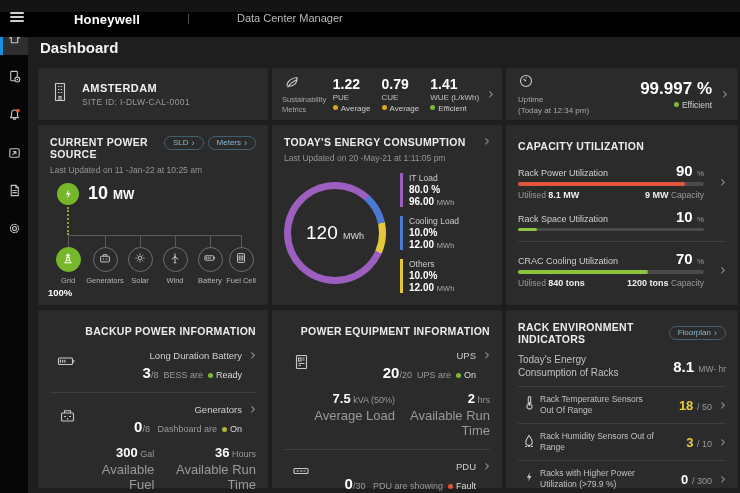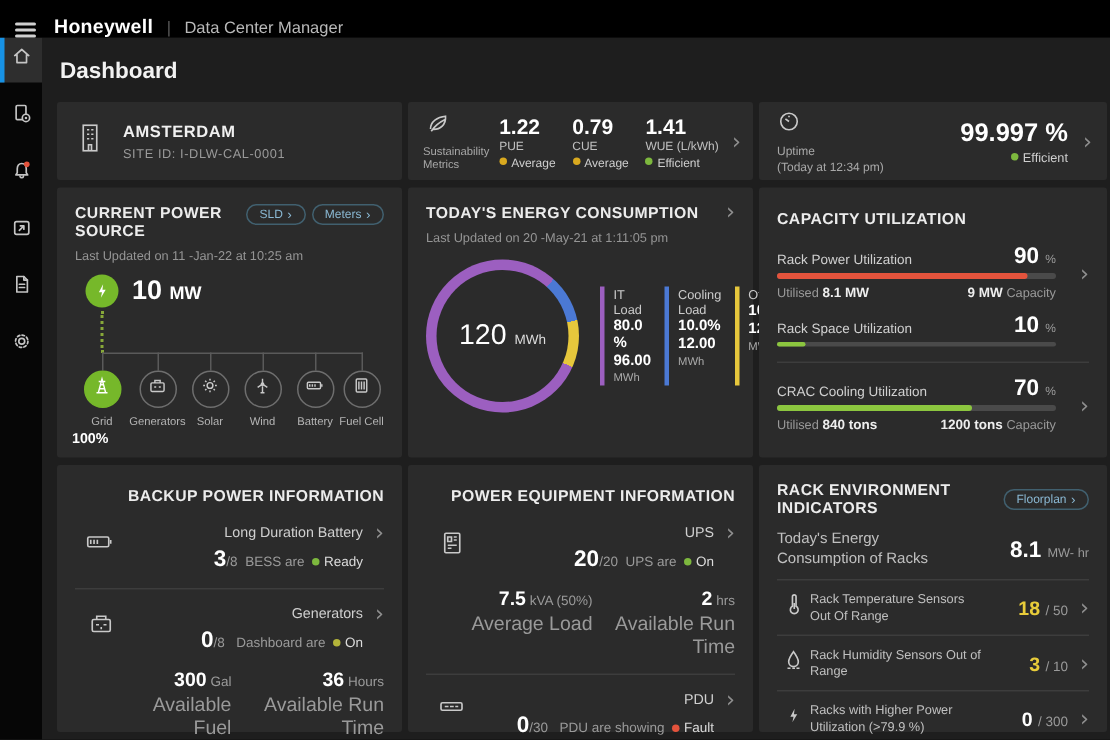--- a/index.html
+++ b/index.html
@@ -1,21 +1,21 @@
 <!DOCTYPE html>
 <html><head>
 <meta charset="utf-8">
 <style>
   * { margin:0; padding:0; box-sizing:border-box; }
   html,body { width:740px; height:493px; overflow:hidden; background:#141414; }
   body { font-family:"Liberation Sans", sans-serif; color:#e8e8e8; position:relative; }
 
   
-  .topbar { position:absolute; top:0; left:0; width:740px; height:25px; background:#000;
-            display:flex; align-items:flex-end; padding:0 10px; z-index:5; }
+  .topbar { position:absolute; top:12px; left:0; width:740px; height:25px; background:#000;
+            display:flex; align-items:flex-start; padding:0 10px; z-index:5;gap:38px; }
   .hamburger { width:14px; height:10px; display:flex; flex-direction:column; justify-content:space-between; cursor:pointer; margin-right:12px; }
   .hamburger span { display:block; height:1.6px; background:#cfcfcf; border-radius:1px; }
   .brand { font-size:13px; font-weight:bold; color:#fff; letter-spacing:.2px; }
   .topbar-sep { color:#5a5a5a; margin:0 9px; font-size:11px; }
   .app-name { font-size:11px; color:#b9b9b9; }
 
   
   .sidebar { position:absolute; top:25px; left:0; width:28px; height:468px; background:#060606; z-index:4; }
   .side-item { width:28px; height:30px; display:flex; align-items:center; justify-content:center;
                margin-bottom:8px; position:relative; cursor:pointer; }
@@ -85,21 +85,21 @@
   
   .en-card { padding:11px 12px; }
   .en-head { display:flex; }
   .en-head .chev { margin-left:auto; }
   .en-body { display:flex; margin-top:10px; align-items:center; }
   .donut { width:102px; height:102px; border-radius:50%; position:relative; flex:none; }
   .donut-hole { position:absolute; left:7px; top:7px; width:88px; height:88px; border-radius:50%;
                 background:#2b2b2b; display:flex; align-items:center; justify-content:center; }
   .donut-center { font-size:19px; color:#fff; }
   .donut-center .unit { font-size:9px; color:#ddd; }
-  .legend { margin-left:14px; display:flex; flex-direction:row; gap:9px;justify-content:space-between; }
+  .legend { margin-left:14px; display:flex; flex-direction:column; gap:9px;justify-content:space-between; }
   .leg-item { border-left:3px solid #888; padding-left:6px; }
   .leg-name { font-size:8.5px; color:#ccc; }
   .leg-pct { font-size:10px; font-weight:bold; color:#fff; margin-top:1px; }
   .leg-val { font-size:10px; font-weight:bold; color:#fff; margin-top:1px; }
   .leg-val .unit { font-size:7.5px; font-weight:normal; color:#aaa; }
 
   
   .cap-card { padding:11px 12px; }
   .cap-section { position:relative; margin-top:9px; padding-right:22px; }
   .cap-row1 { display:flex; align-items:flex-end; }

